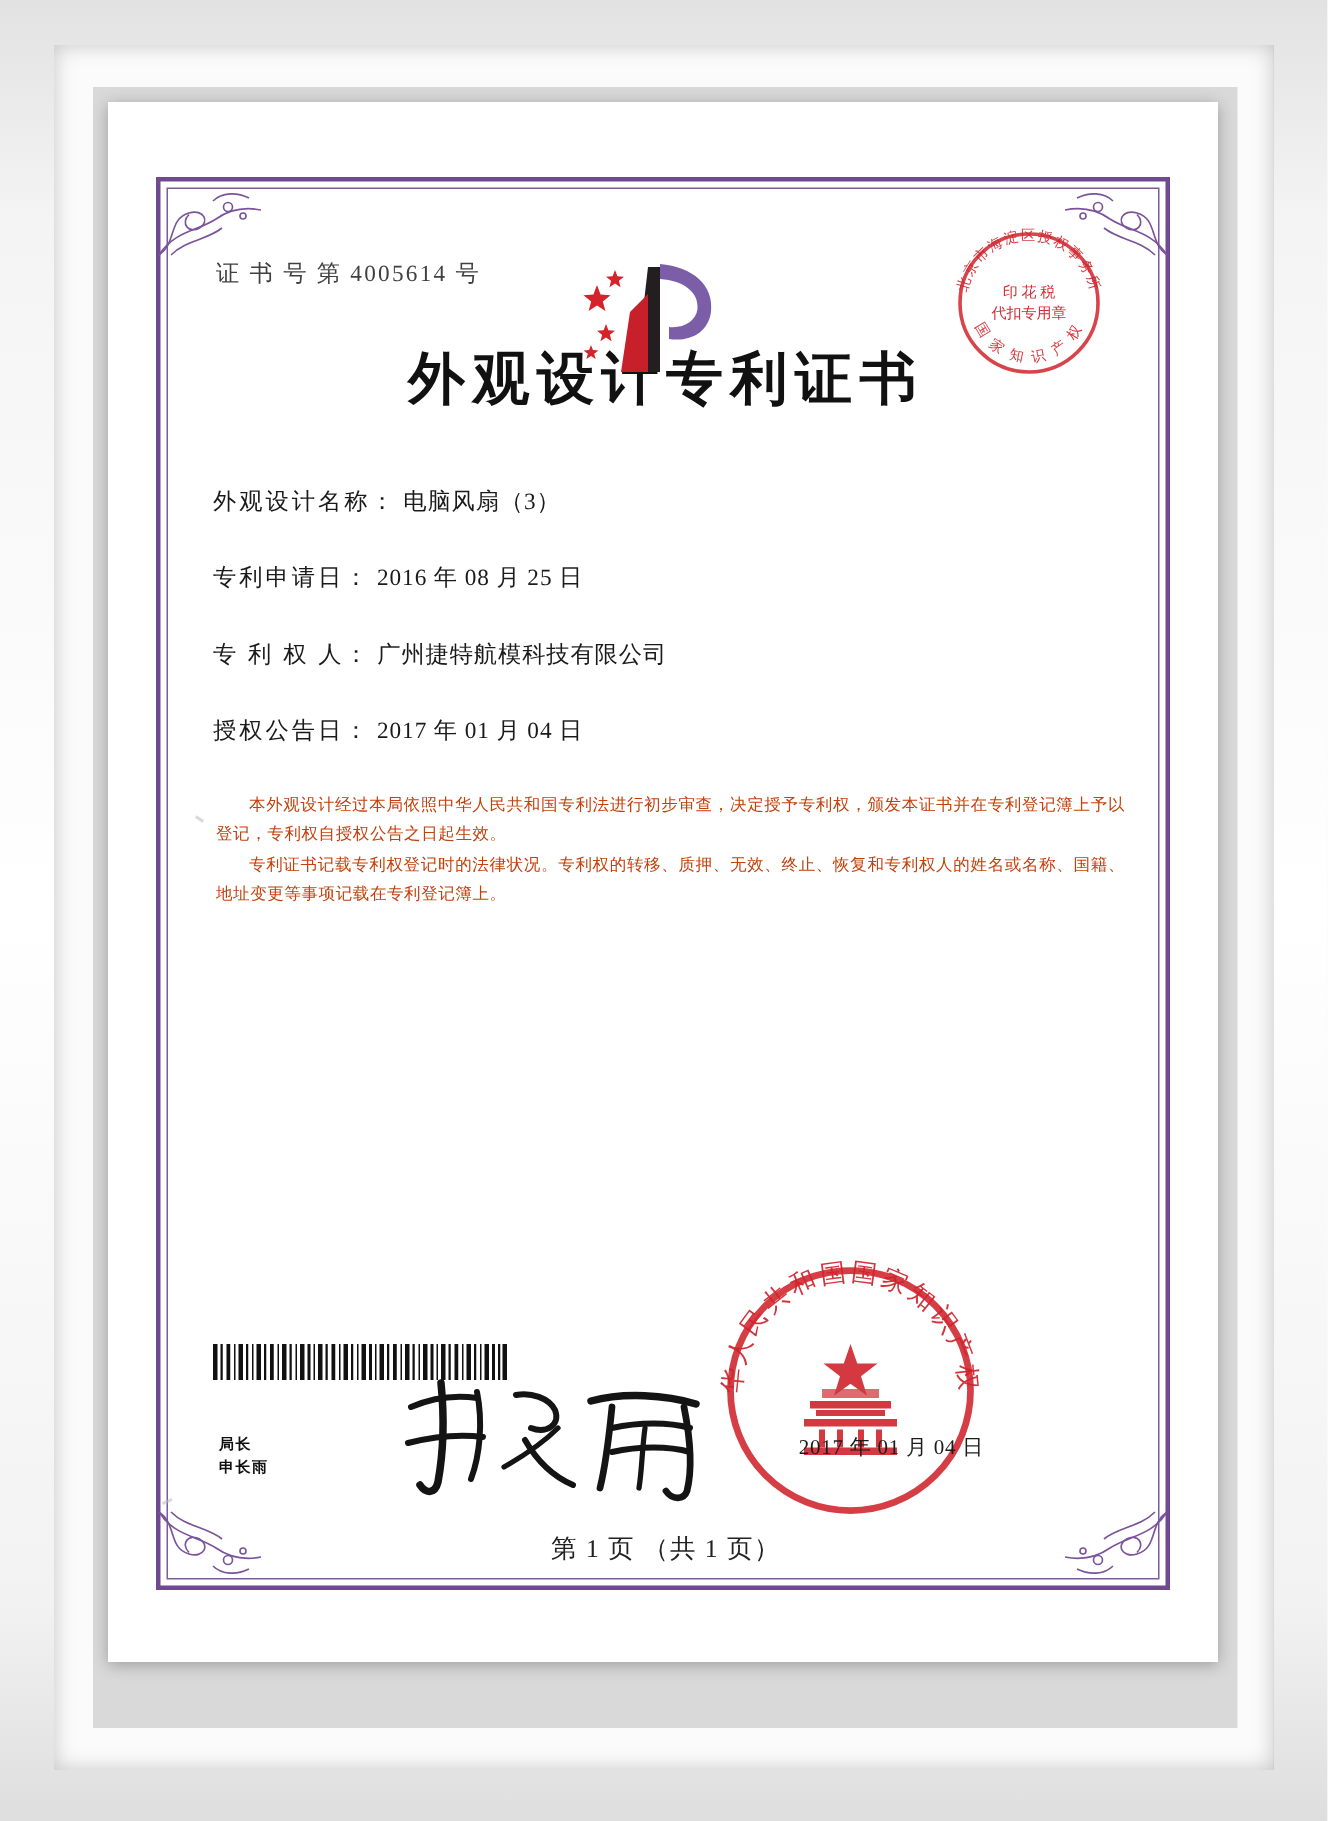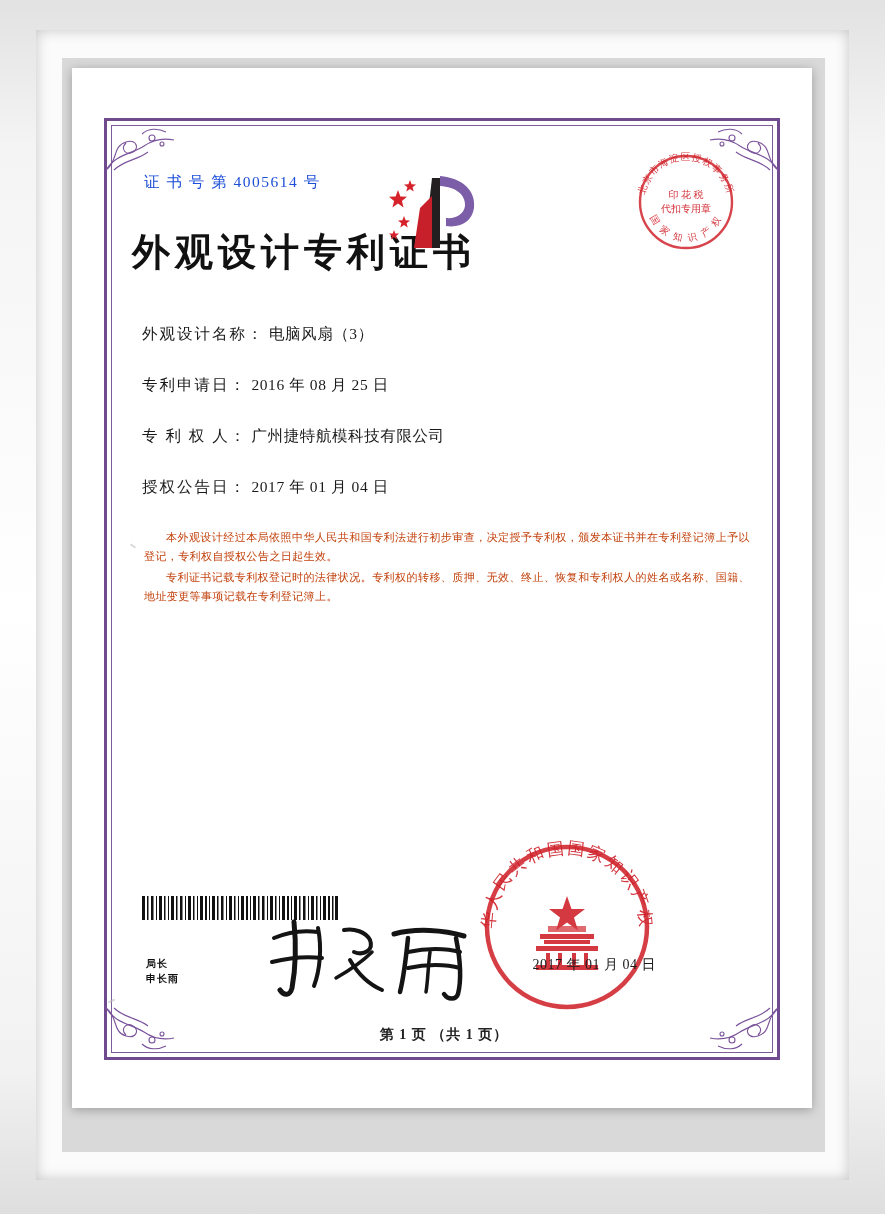--- a/index.html
+++ b/index.html
@@ -76,21 +76,21 @@
   
   .content {
     position: absolute;
     left: 60px; top: 78px; right: 56px; bottom: 60px;
     color: #1d1d1d;
   }
 
   .cert-no {
     font-size: 15.5px;
     letter-spacing: 1.5px;
-    color: #1d4ed8;
+    color: #404040;
     margin-left: 12px;
     margin-top: 26px;
   }
 
   
   .emblem {
     position: absolute;
     left: 50%;
     transform: translateX(-50%);
     top: 22px;
@@ -101,21 +101,21 @@
   
   .seal-top {
     position: absolute;
     right: 14px;
     top: 0px;
     width: 112px;
     height: 112px;
   }
 
   .title {
-    text-align: left;
+    text-align: center;
     font-size: 38px;
     font-weight: bold;
     letter-spacing: 5px;
     margin-top: 34px;
     color: #111;
     font-family: "DejaVu Serif", "Liberation Serif", serif;
   }
 
   .fields {
     margin-top: 46px;
@@ -185,24 +185,23 @@
     font-size: 14px;
     color: #1b1b1b;
     letter-spacing: .5px;
   }
 
   .page-no {
     position: absolute;
     bottom: 4px;
     left: 0; right: 0;
     text-align: center;
-    font-size: 14px;
+    font-size: 17px;
     letter-spacing: 1px;
     color: #222;
-    font-weight: bold;
   }
 
   
   .speck {
     position: absolute;
     background: #b9b9b9;
     opacity: .55;
   }
 </style>
 </head>

